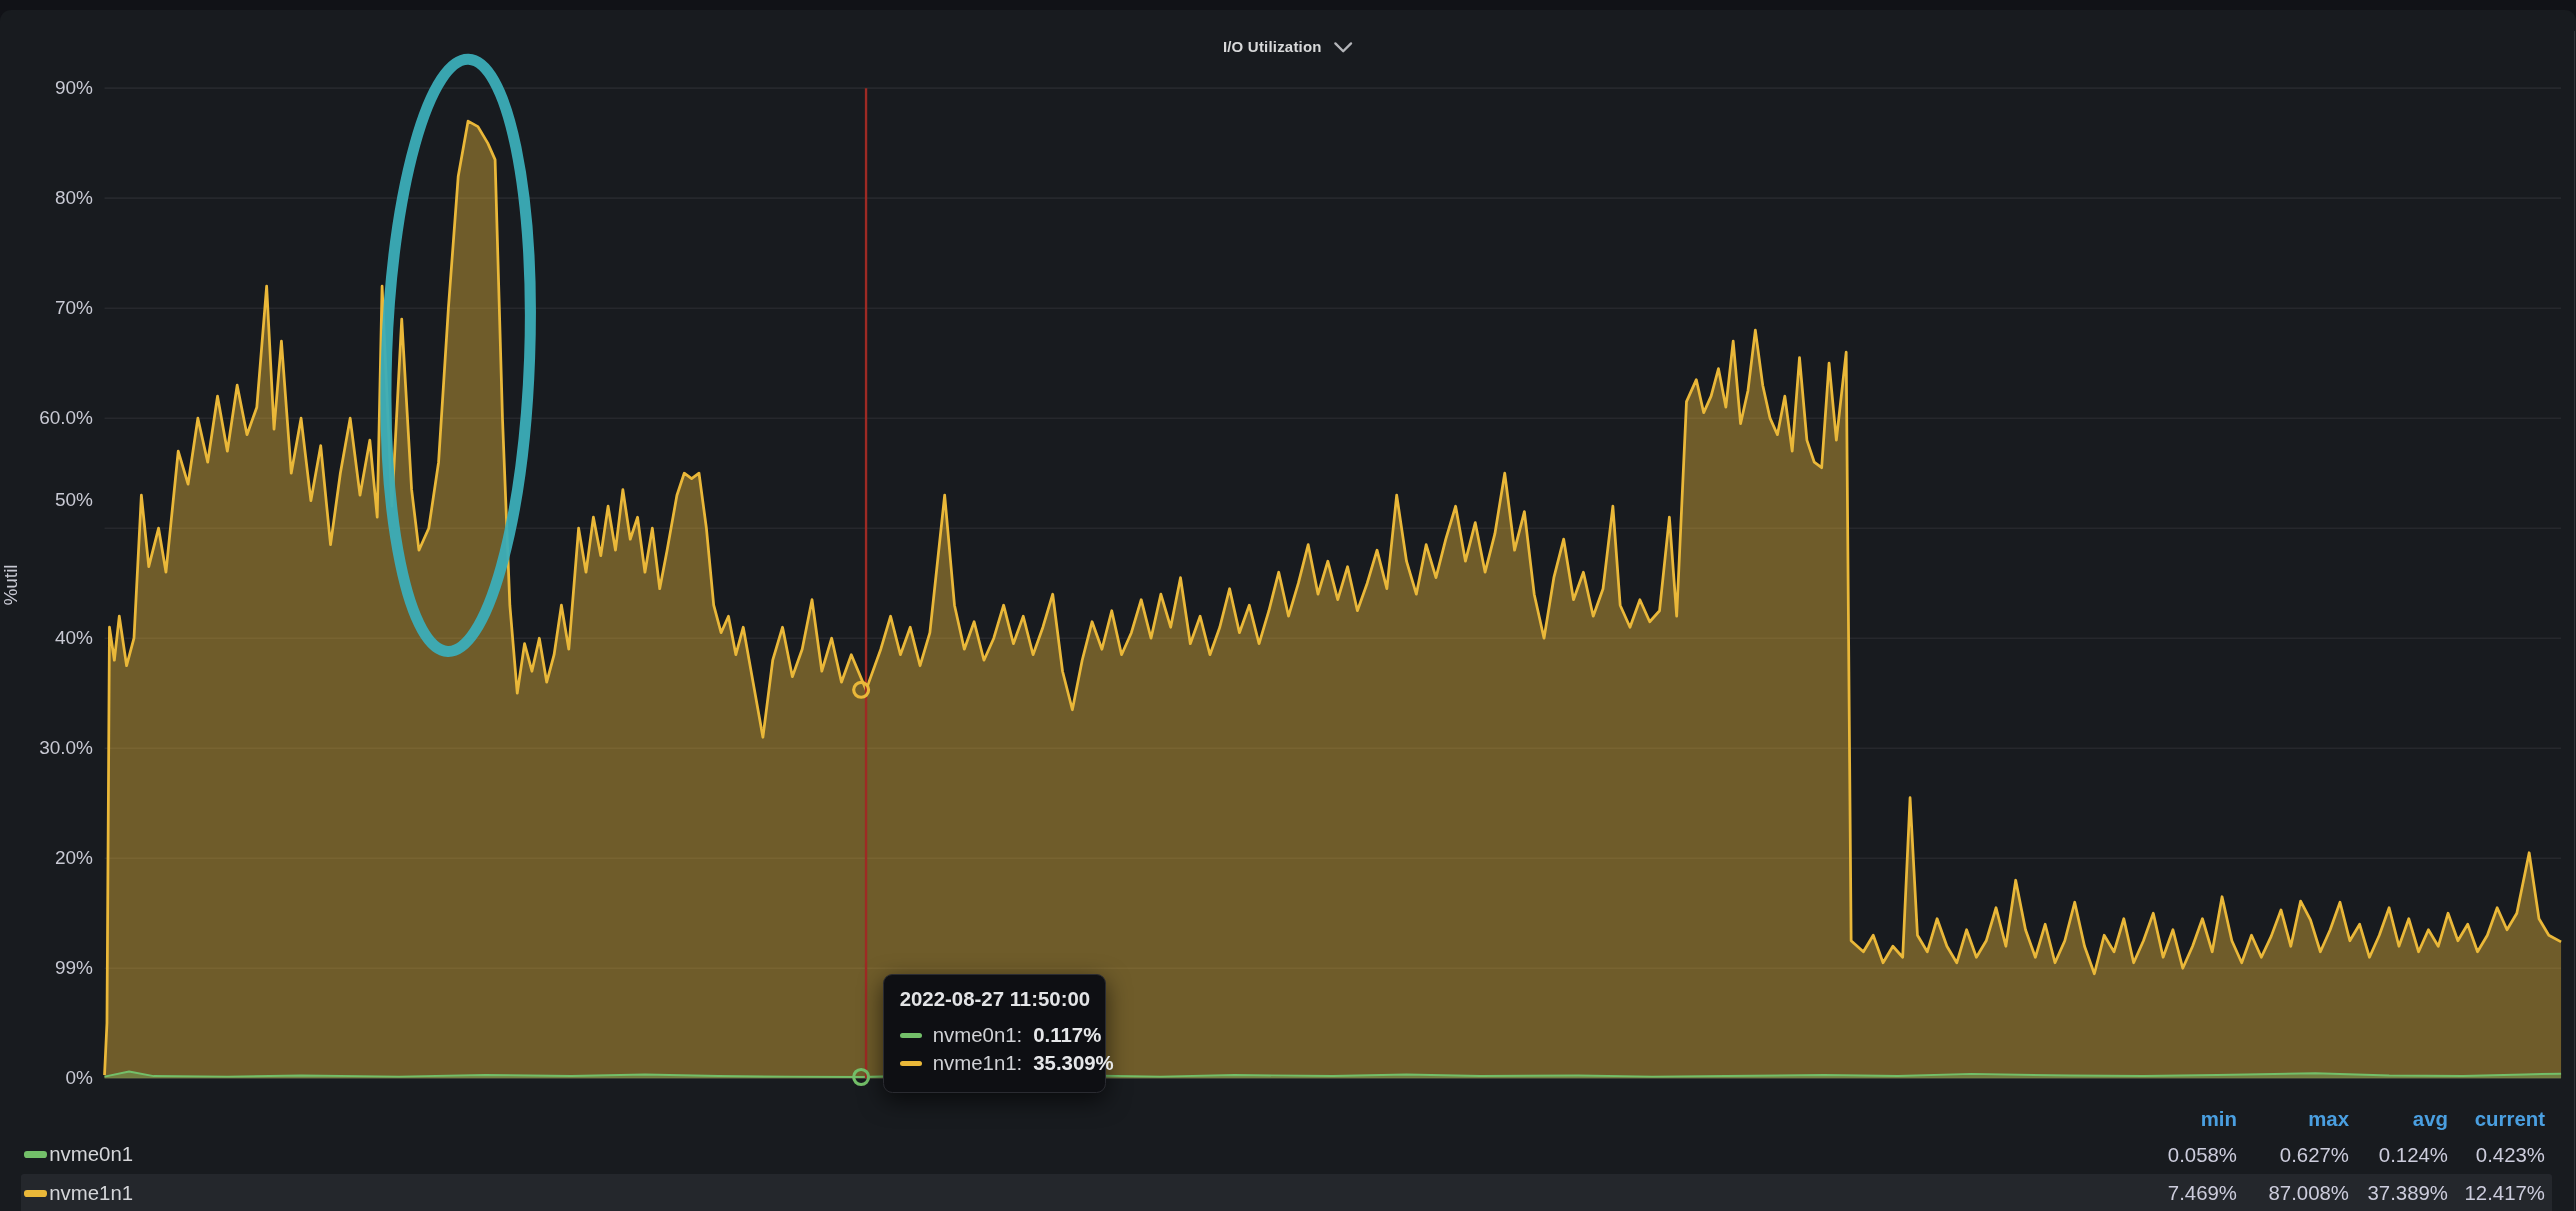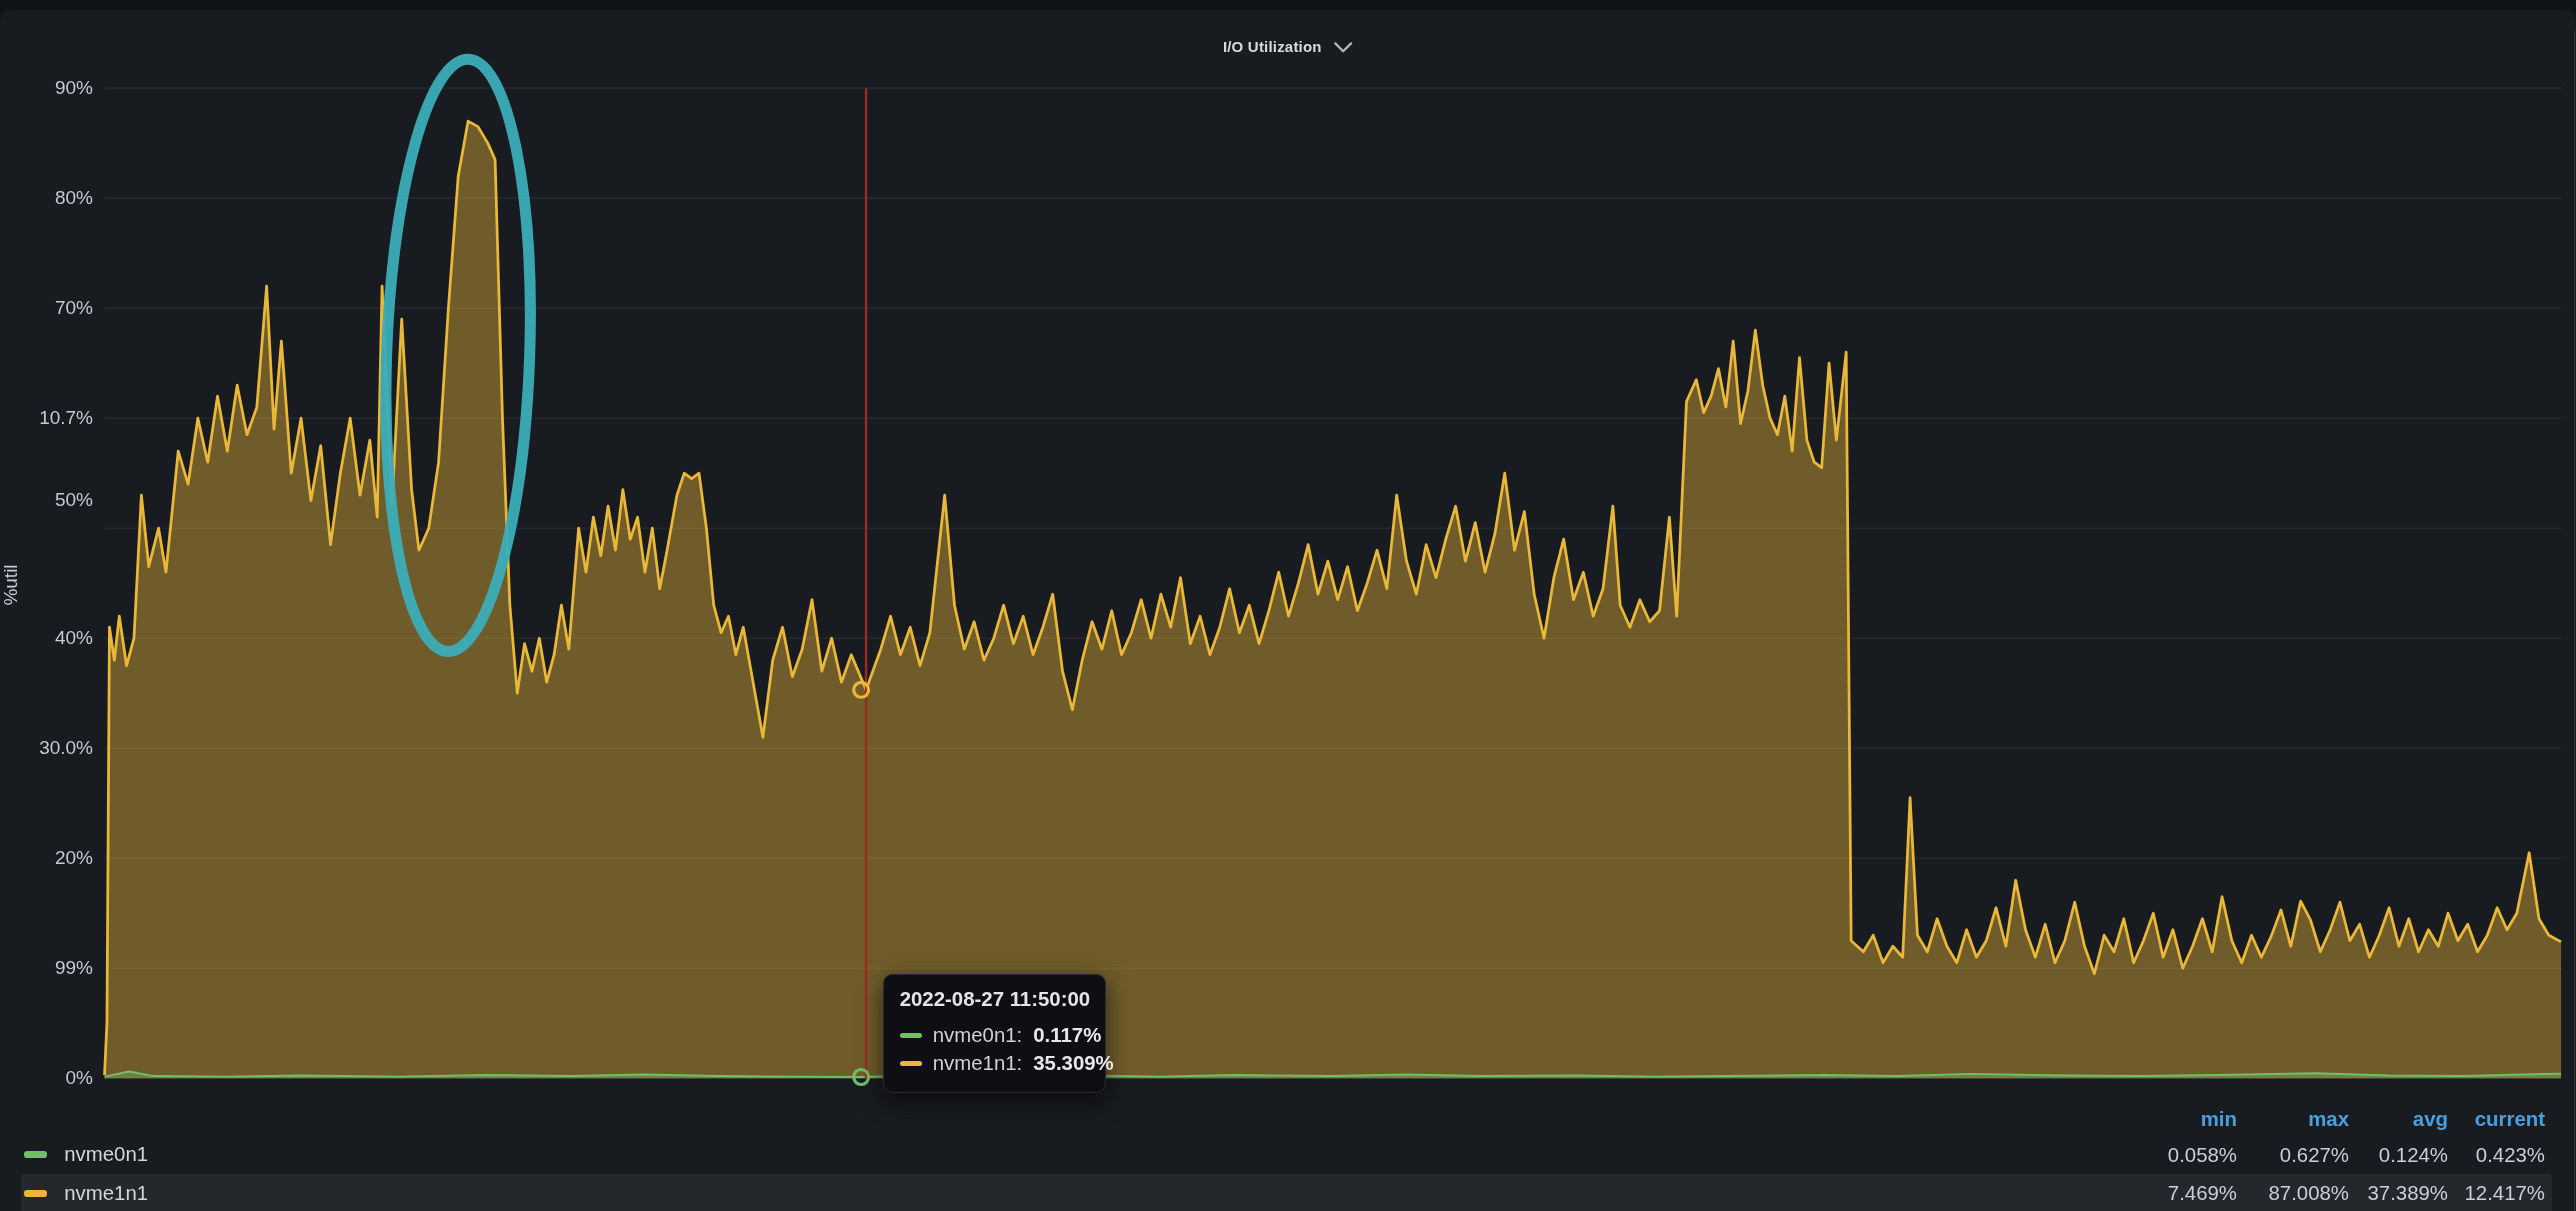--- a/index.html
+++ b/index.html
@@ -28,21 +28,21 @@
   .tt-label{white-space:nowrap;}
   .tt-value{margin-left:auto;font-weight:700;color:#e6e7e9;}
   .legend{position:absolute;left:0;right:0;bottom:0;top:1095px;}
   .lg-row{position:absolute;left:0;right:0;height:35px;}
   .lg-head{top:6.3px;}
   .lg-r1{top:42px;}
   .lg-r2{top:79px;height:38px;}
   .lg-hl{position:absolute;left:21px;right:23.6px;top:0;bottom:-3.1px;
     background:rgba(204,204,220,0.07);border-radius:3.1px;}
   .lg-name{position:absolute;left:23.6px;top:0;height:100%;display:flex;
-    align-items:center;gap:17px;cursor:pointer;}
+    align-items:center;gap:2px;cursor:pointer;}
   .lg-swatch{width:23.6px;height:7px;border-radius:3.1px;}
   .lg-label{color:#d4d5d8;font-size:20.4px;}
   .lg-col{position:absolute;top:50%;transform:translateY(-50%);font-size:20.4px;
     color:#ccccdc;white-space:nowrap;}
   .lg-col.head{color:#4a9fe0;font-weight:700;cursor:pointer;}
   .c-min{right:339px;} .c-max{right:227px;} .c-avg{right:128px;} .c-cur{right:31px;}
 </style>
 </head>
 <body>
 
@@ -74,21 +74,21 @@
   <svg class="chevron" viewBox="0 0 26 16">
     <path d="M3 3 L13 13 L23 3" fill="none" stroke="#cfd0d4" stroke-width="3" stroke-linecap="round" stroke-linejoin="round"></path>
   </svg>
 </div>
 
 <div class="y-ticks" id="yTicks">
   <div class="y-axis-title">%util</div>
 <div class="y-tick" style="top: 88px;">90%</div>
     <div class="y-tick" style="top: 198px;">80%</div>
     <div class="y-tick" style="top: 308px;">70%</div>
-    <div class="y-tick" style="top: 418px;">10.7%</div>
+    <div class="y-tick" style="top: 418px;">60.0%</div>
     <div class="y-tick" style="top: 500px;">50%</div>
     <div class="y-tick" style="top: 638px;">40%</div>
     <div class="y-tick" style="top: 748px;">30.0%</div>
     <div class="y-tick" style="top: 858px;">20%</div>
     <div class="y-tick" style="top: 968px;">99%</div>
     <div class="y-tick" style="top: 1078px;">0%</div>
   </div>
 
 <div class="tooltip">
   <div class="tt-title">2022-08-27 11:50:00</div>

